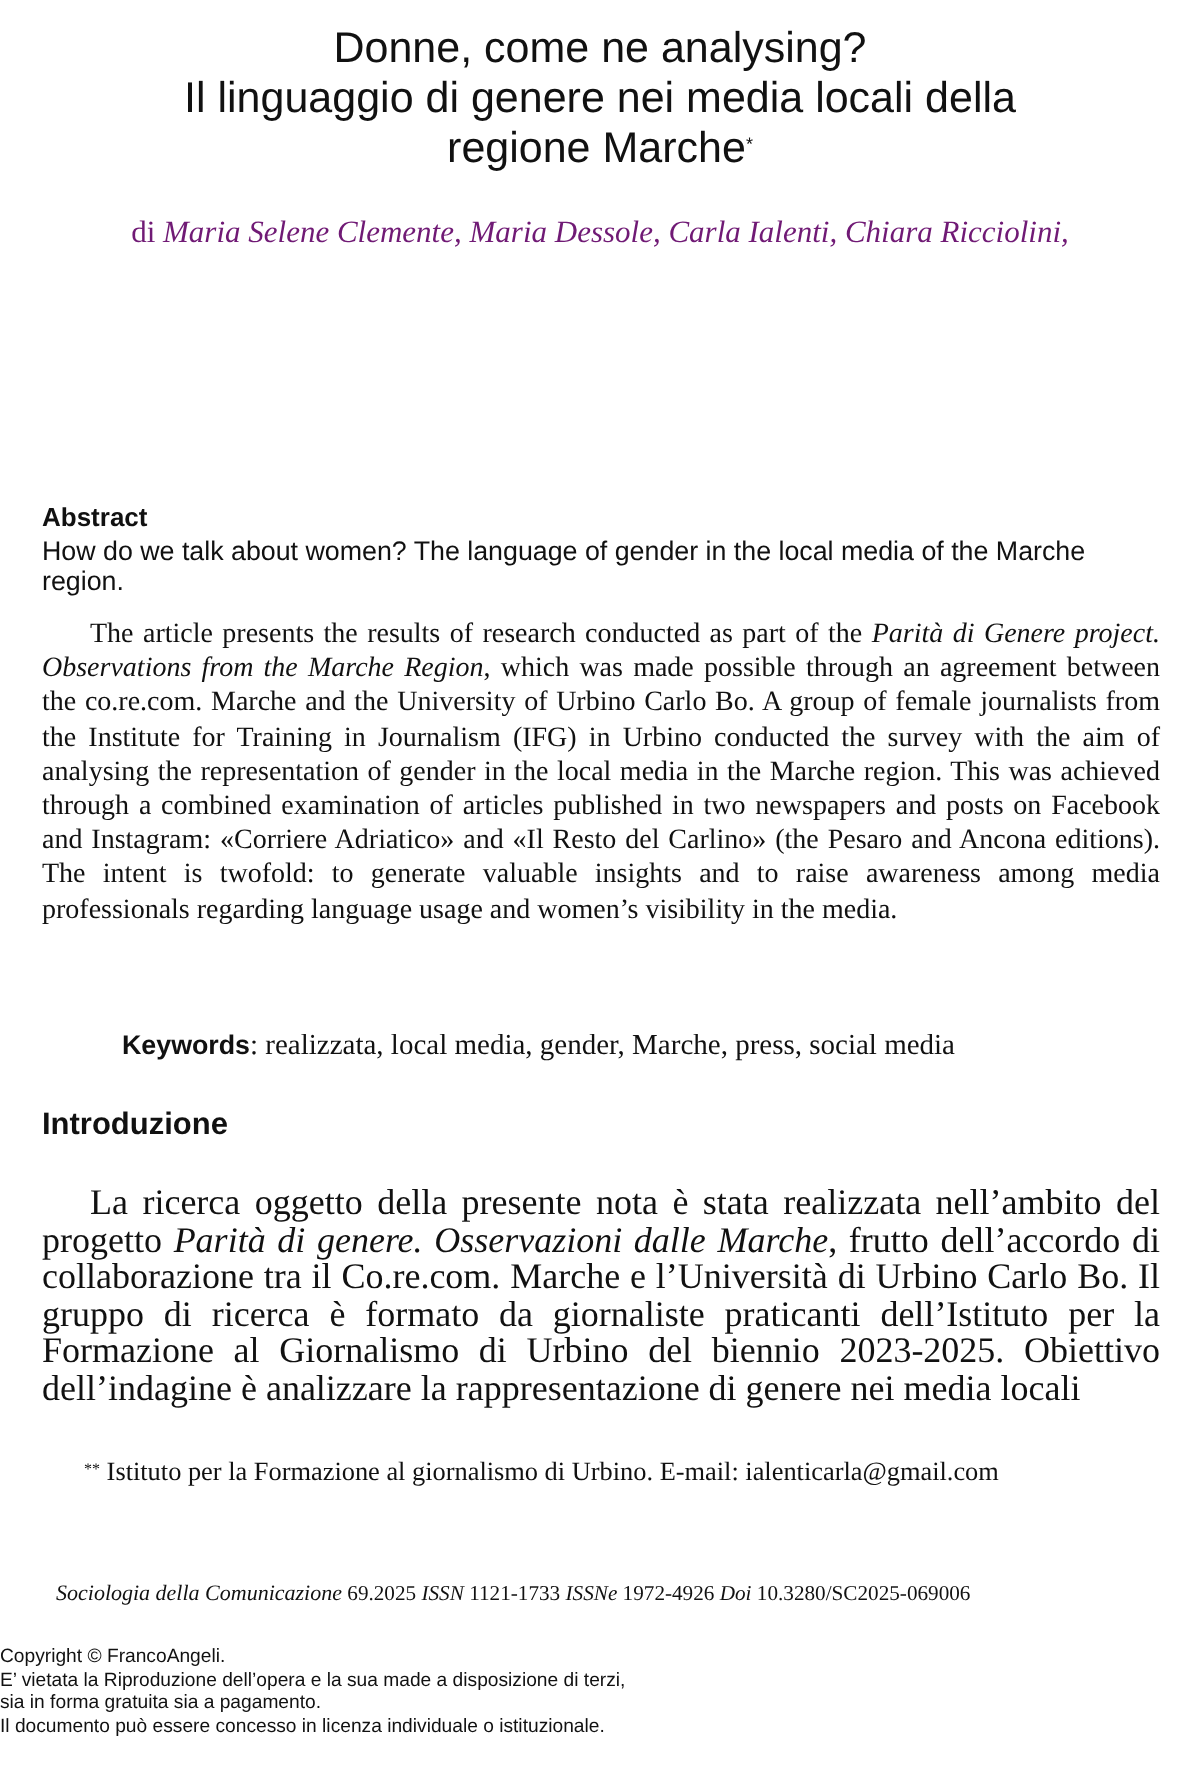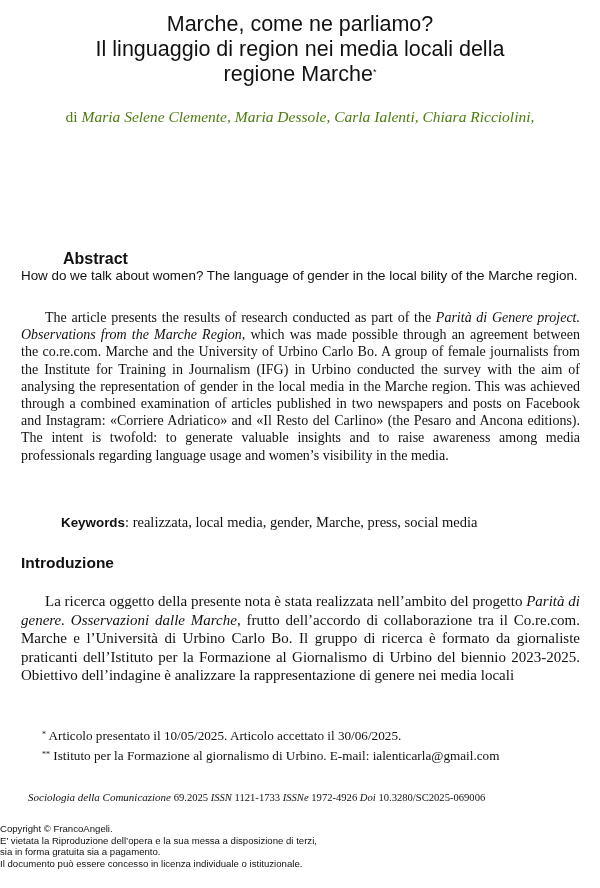--- a/index.html
+++ b/index.html
@@ -39,38 +39,37 @@
     }
     .authors {
       position: absolute;
       top: 108px;
       left: 0;
       width: 600px;
       text-align: center;
       font-family: "Liberation Serif", serif;
       font-size: 15.5px;
       line-height: 18px;
-      color: #4d7c0f;
+      color: #701a75;
     }
     .authors i { font-style: italic; }
     .authors sup {
       font-size: 9px;
       vertical-align: top;
       position: relative;
       top: -2px;
     }
     .abstract-heading {
       position: absolute;
       top: 251px;
       left: 21px;
       font-family: "Liberation Sans", sans-serif;
       font-weight: bold;
-      font-size: 16px;
+      font-size: 13px;
       line-height: 16px;
-      margin-left: 42px;
     }
     .abstract-title {
       position: absolute;
       top: 268px;
       left: 21px;
       width: 560px;
       font-family: "Liberation Sans", sans-serif;
       font-size: 13.4px;
       line-height: 15px;
     }
@@ -112,21 +111,21 @@
       font-weight: bold;
       font-size: 15.5px;
       line-height: 18px;
     }
     .intro-body {
       position: absolute;
       top: 592px;
       left: 21px;
       width: 559px;
       font-family: "Liberation Serif", serif;
-      font-size: 15px;
+      font-size: 18px;
       line-height: 18.6px;
       text-align: justify;
       text-indent: 24px;
     }
     .intro-body i { font-style: italic; }
     .footnotes {
       position: absolute;
       top: 726px;
       left: 42px;
       width: 540px;
@@ -166,48 +165,47 @@
       color: #111;
     }
     .copyright div { white-space: nowrap; }
   </style>
 </head>
 <body>
 
 <div class="page">
 
   <div class="title-block">
-    <div>Marche, come ne parliamo?</div>
-    <div>Il linguaggio di region nei media locali della</div>
+    <div>Donne, come ne analysing?</div>
+    <div>Il linguaggio di genere nei media locali della</div>
     <div><span>regione Marche</span><sup>*</sup></div>
   </div>
 
   <div class="authors">
     <div><span>di</span> <i>Maria Selene Clemente, Maria Dessole, Carla Ialenti, Chiara Ricciolini,</i></div>
   </div>
 
   <div class="abstract-heading">Abstract</div>
 
-  <div class="abstract-title">How do we talk about women? The language of gender in the local bility of the Marche region.</div>
+  <div class="abstract-title">How do we talk about women? The language of gender in the local media of the Marche region.</div>
 
   <div class="abstract-body"><span>The article presents the results of research conducted as part of the </span><i>Parità di Genere project. Observations from the Marche Region</i><span>, which was made possible through an agreement between the co.re.com. Marche and the University of Urbino Carlo Bo. A group of female journalists from the Institute for Training in Journalism (IFG) in Urbino conducted the survey with the aim of analysing the representation of gender in the local media in the Marche region. This was achieved through a combined examination of articles published in two newspapers and posts on Face­book and Instagram: «Corriere Adriatico» and «Il Resto del Carlino» (the Pesaro and Ancona editions). The intent is twofold: to generate valuable insights and to raise awareness among media professionals regarding language usage and women’s visi­bility in the media.</span></div>
 
   <div class="keywords"><span class="kw-label">Keywords</span><span class="kw-text">: </span><span class="kw-text">realizzata, local media, gender, Marche, press, social media</span></div>
 
   <div class="intro-heading">Introduzione</div>
 
   <div class="intro-body"><span>La ricerca oggetto della presente nota è stata realizzata nell’ambito del progetto </span><i>Parità di genere. Osservazioni dalle Marche</i><span>, frutto dell’accordo di collaborazione tra il Co.re.com. Marche e l’Università di Urbino Carlo Bo. Il gruppo di ricerca è formato da giornaliste praticanti dell’Istituto per la Formazione al Giornalismo di Urbino del biennio 2023-2025. Obiettivo dell’indagine è analizzare la rappresentazione di genere nei media locali</span></div>
 
   <div class="footnotes">
-    <div><sup>*</sup> <span>Articolo presentato il 10/05/2025. Articolo accettato il 30/06/2025.</span></div>
     <div><sup>**</sup> <span>Istituto per la Formazione al giornalismo di Urbino. E-mail: ialenticarla@gmail.com</span></div>
   </div>
 
   <div class="journal-line"><span class="journal-name">Sociologia della Comunicazione</span> <span>69.2025</span> <i>ISSN</i> <span>1121-1733</span> <i>ISSNe</i> <span>1972-4926</span> <i>Doi</i> <span>10.3280/SC2025-069006</span></div>
 
   <div class="copyright">
     <div>Copyright © FrancoAngeli.</div>
-    <div>E’ vietata la Riproduzione dell’opera e la sua messa a disposizione di terzi,</div>
+    <div>E’ vietata la Riproduzione dell’opera e la sua made a disposizione di terzi,</div>
     <div>sia in forma gratuita sia a pagamento.</div>
     <div>Il documento può essere concesso in licenza individuale o istituzionale.</div>
   </div>
 
 </div>
 
 </body></html>

